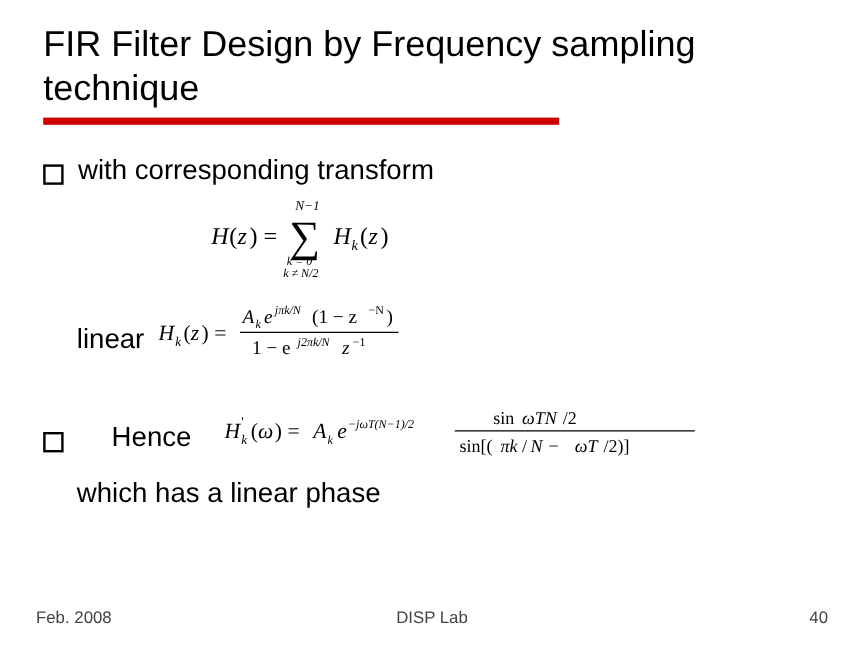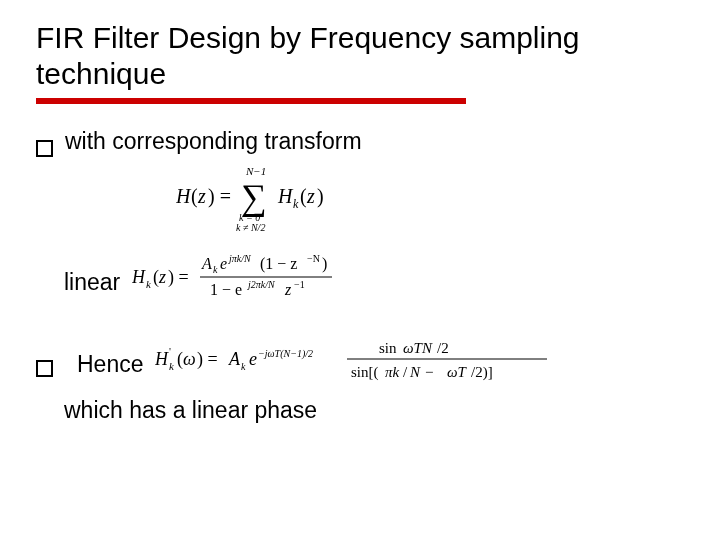--- a/index.html
+++ b/index.html
@@ -31,42 +31,42 @@
     width: 430px;
     background: #c00;
     margin-bottom: 22px;
   }
   .body {
     font-size: 23px;
     line-height: 1.35;
   }
   .bullet {
     display: flex;
-    align-items: flex-end;
+    align-items: center;
     margin-bottom: 0;
   }
   .bullet .box {
     width: 13px;
     height: 13px;
     border: 2px solid #000;
     margin-top: 8px;
     margin-right: 12px;
     flex: 0 0 auto;
   }
   .where {
     margin-left: 28px;
     margin-top: 8px;
     display:flex;
     align-items:center;
     gap:12px;
   }
   .eqline {
     display:flex;
     align-items:center;
-    gap:12px;
+    gap:28px;
   }
   .footer {
     position: absolute;
     bottom: 18px;
     left: 0;
     right: 0;
     display: flex;
     justify-content: space-between;
     align-items: baseline;
     padding: 0 30px;
@@ -170,14 +170,19 @@
           <text x="292" y="42" font-family="Times New Roman" font-style="italic" font-size="15">ωT</text>
           <text x="316" y="42" font-family="Times New Roman" font-size="15">/2)]</text>
         </svg>
       </span>
     </div>
 
     <div style="margin-left:28px; margin-top:2px;">which has a linear phase</div>
 
   </div>
 
+  <div class="footer">
+    <span>Feb. 2008</span>
+    <span class="center">DISP Lab</span>
+    <span>40</span>
+  </div>
 
 </div>
 
 </body></html>

